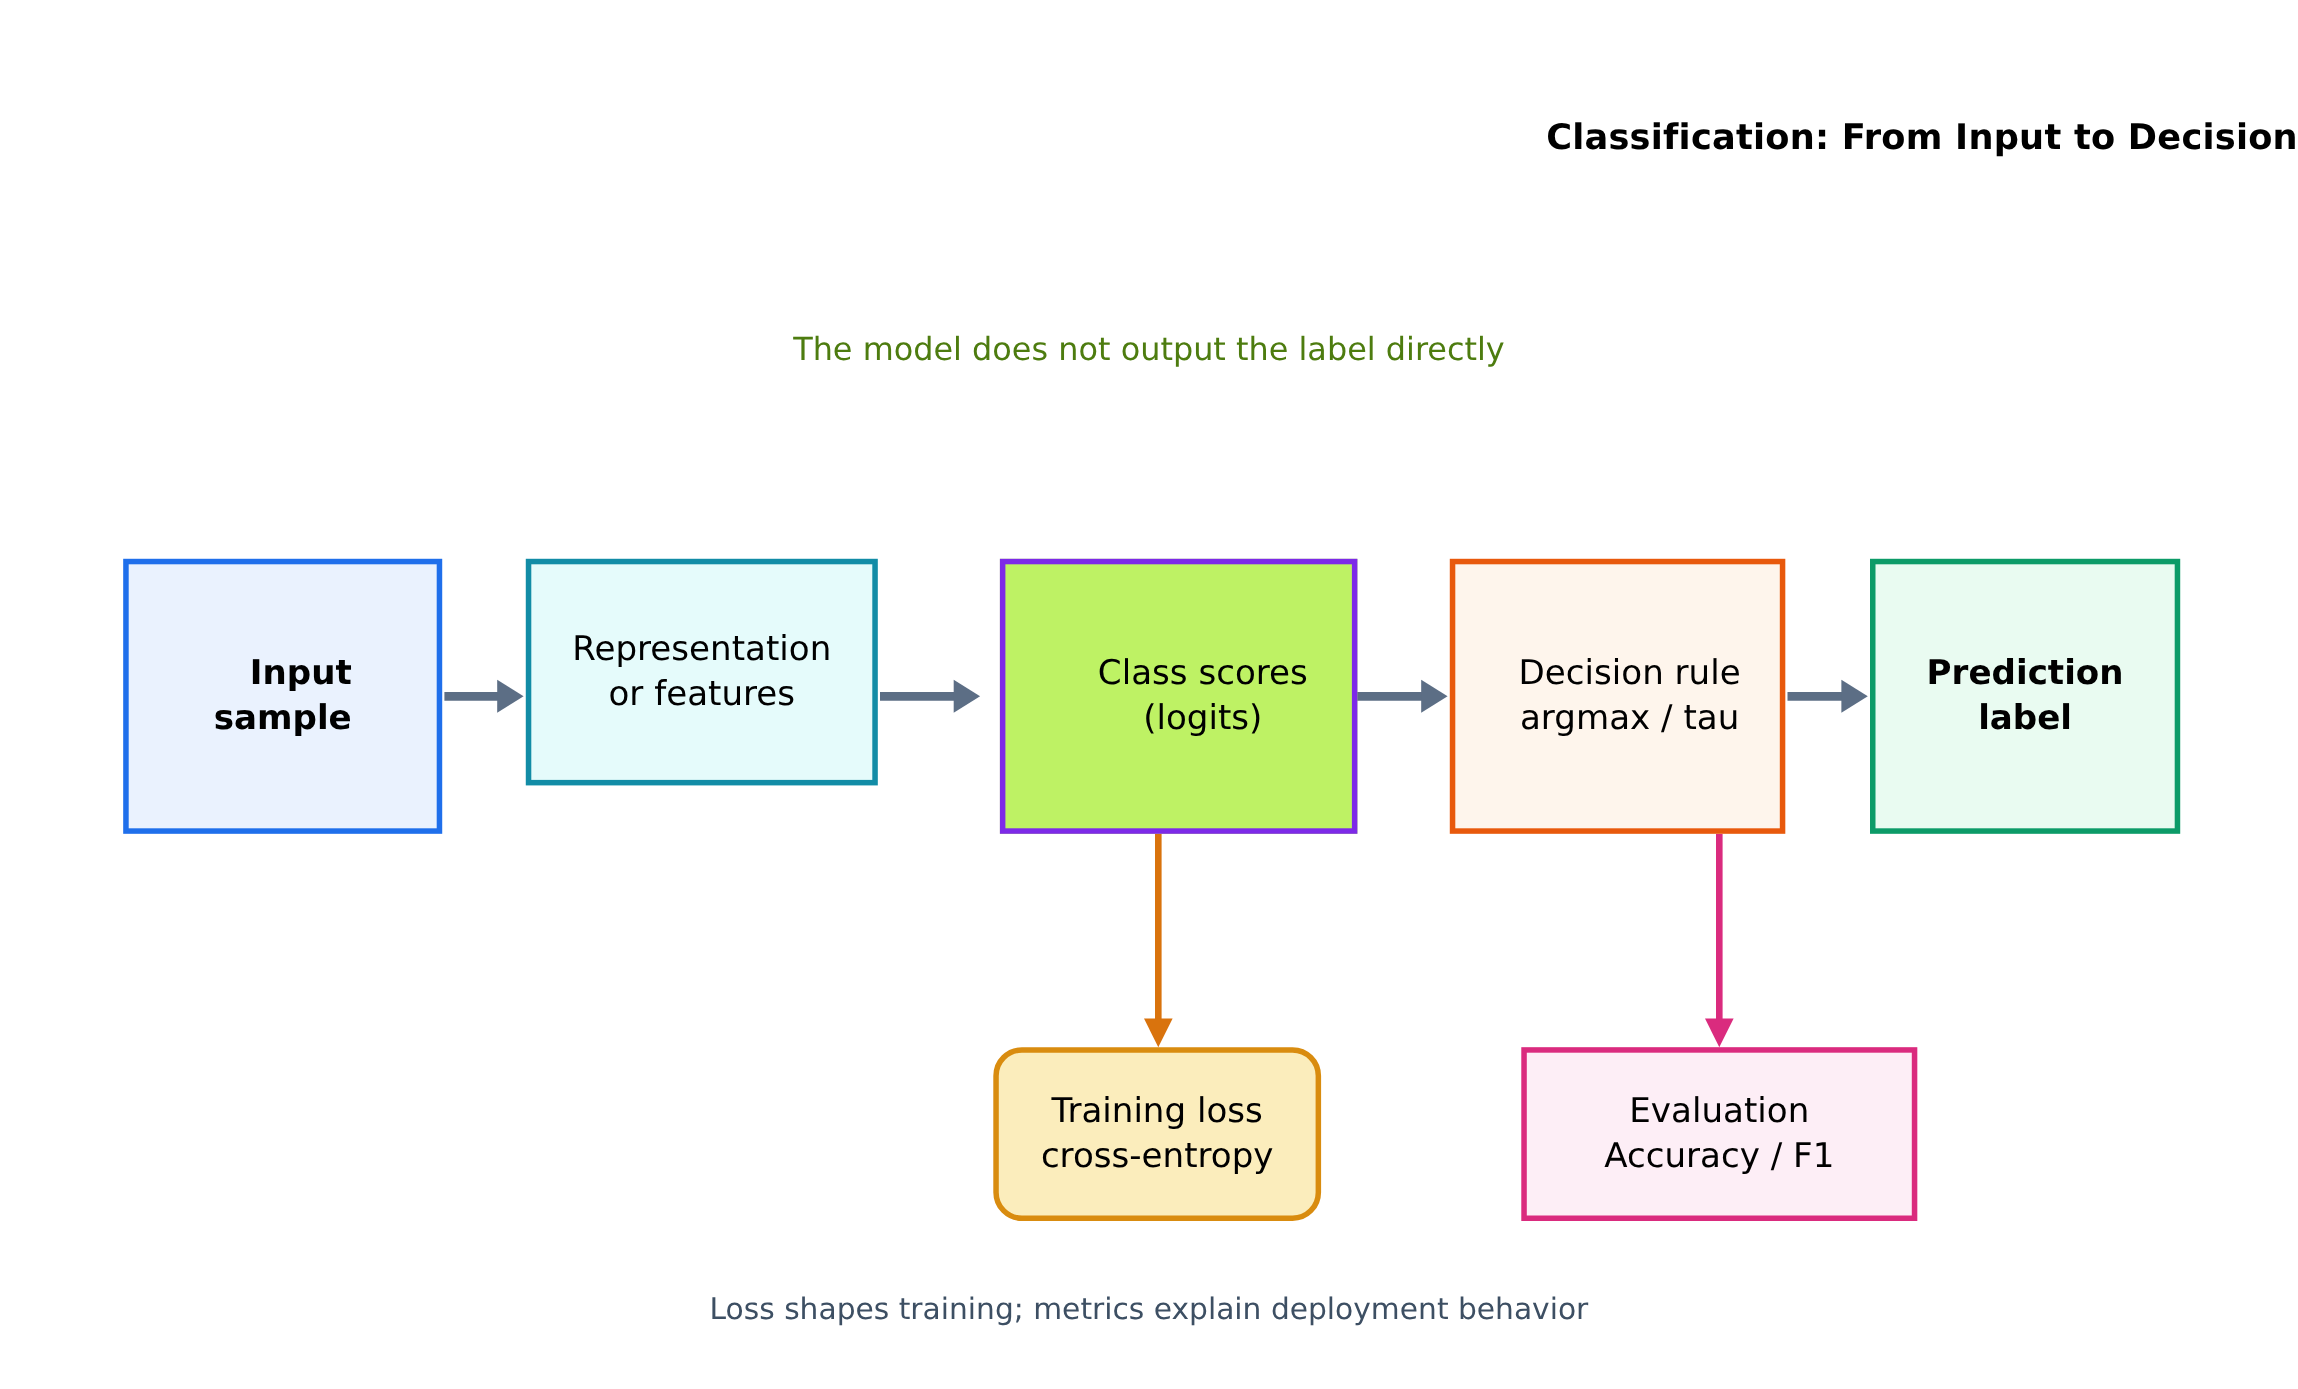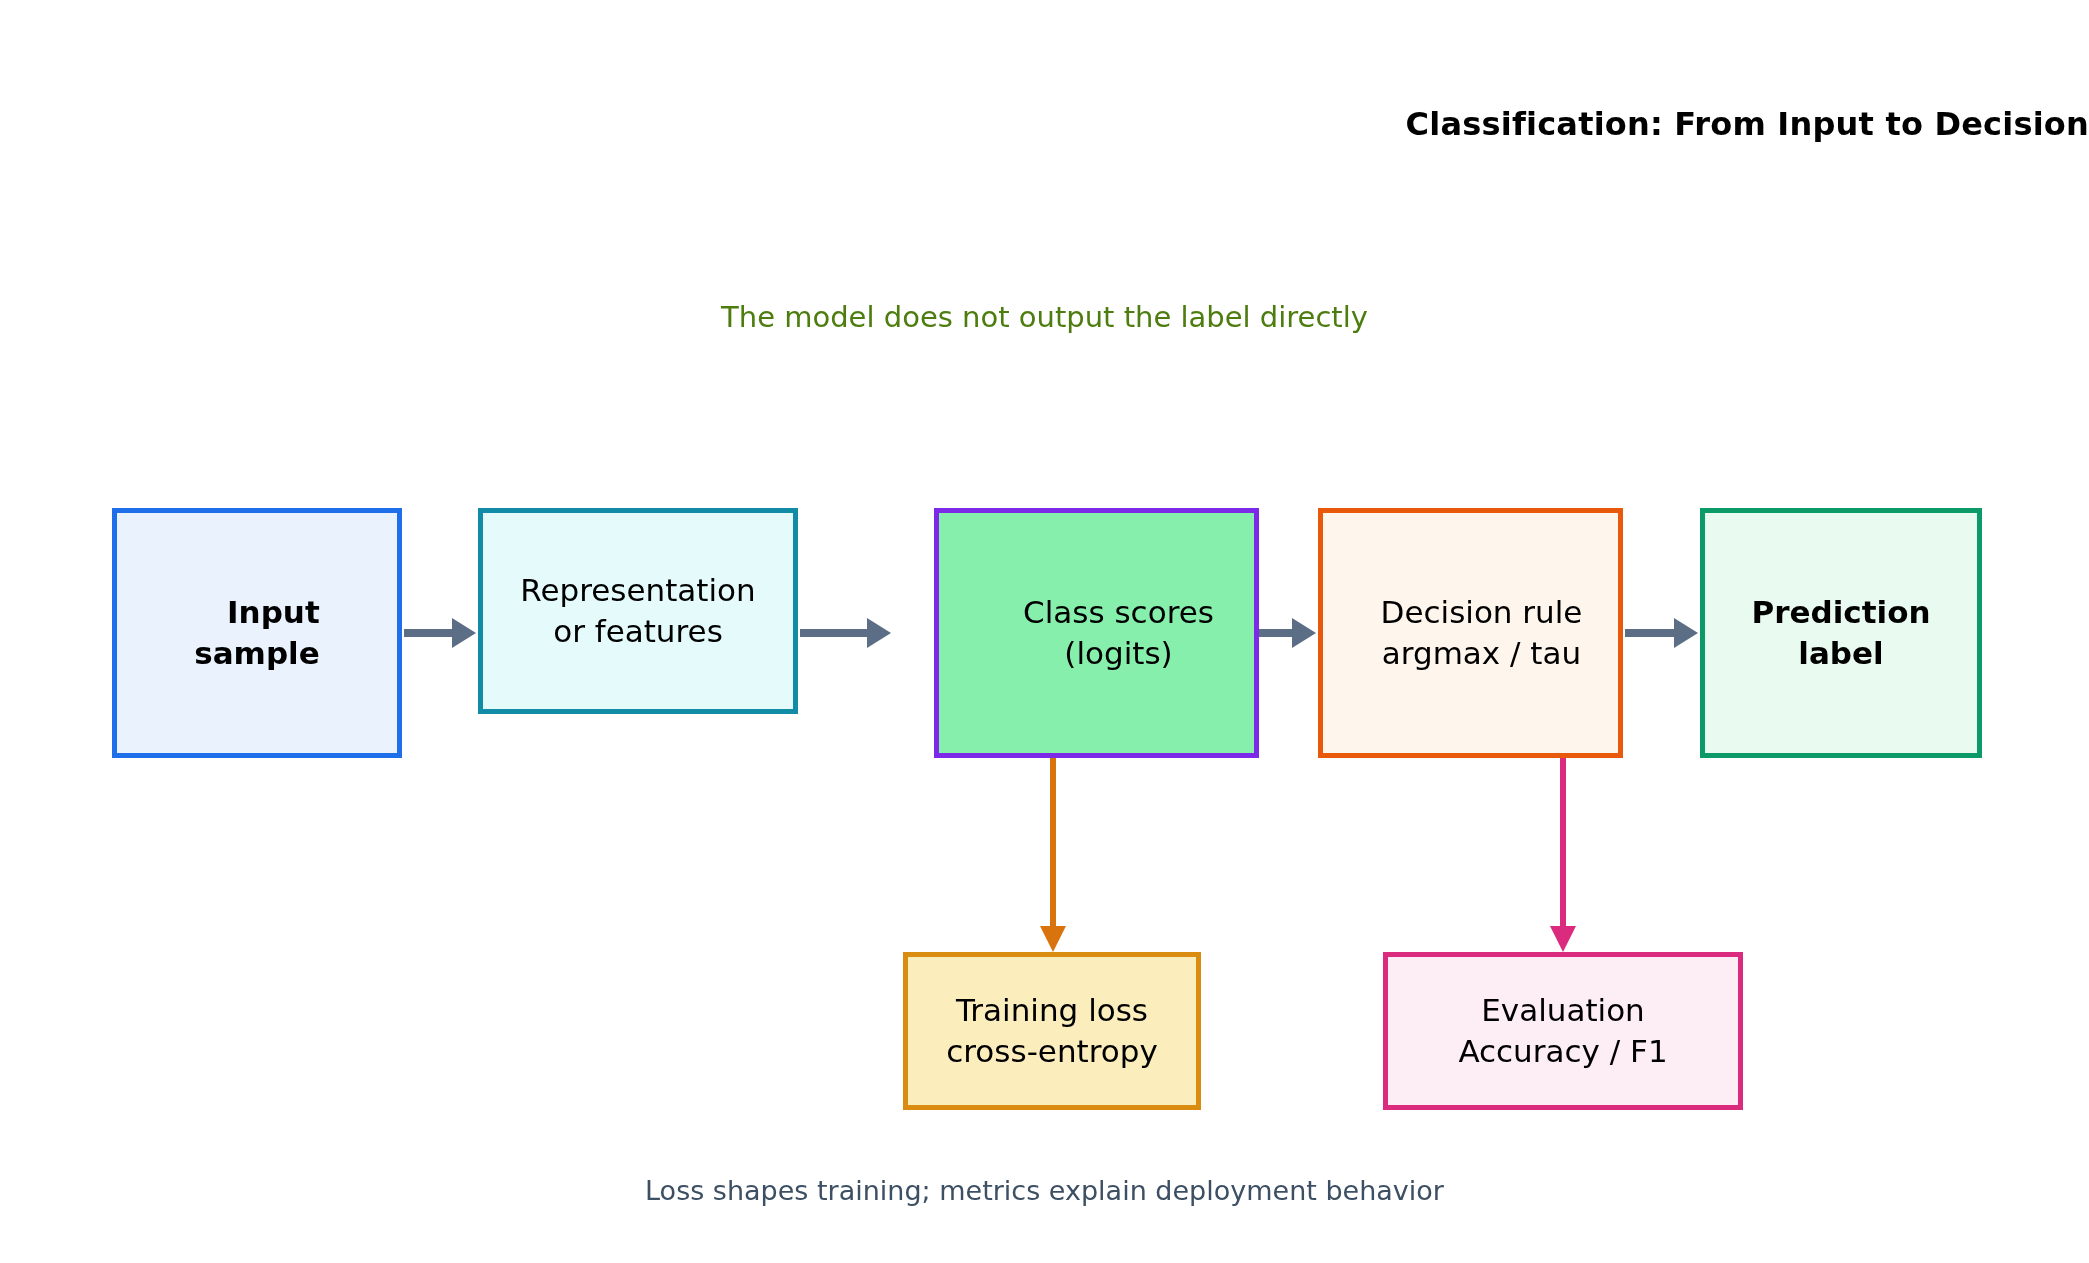--- a/index.html
+++ b/index.html
@@ -79,34 +79,34 @@
 
   #node-input {
     left: 112px;  top: 508px;  width: 290px; height: 250px;
     border-color: #1f6feb;  background: #eaf2fe; text-align: right;
   }
   #node-representation {
     left: 478px;  top: 508px;  width: 320px; height: 206px;
     border-color: #128ca6;  background: #e5fbfb;
   }
   #node-scores {
-    left: 934px;  top: 508px;  width: 325px; height: 250px;
-    border-color: #7d2ae8;  background: #86efac; padding-left: 44px;
+    left: 909px;  top: 508px;  width: 325px; height: 250px;
+    border-color: #7d2ae8;  background: #bef264; padding-left: 44px;
   }
   #node-rule {
     left: 1318px; top: 508px;  width: 305px; height: 250px;
     border-color: #e8590c;  background: #fef5ec; padding-left: 22px;
   }
   #node-prediction {
     left: 1700px; top: 508px;  width: 282px; height: 250px;
     border-color: #0c9b68;  background: #e9fbf1;
   }
   #node-loss {
     left: 903px;  top: 952px;  width: 298px; height: 158px;
-    border-color: #d98c0f;  background: #fbedbc;
+    border-color: #d98c0f;  background: #fbedbc; border-radius: 26px;
   }
   #node-evaluation {
     left: 1383px; top: 952px;  width: 360px; height: 158px;
     border-color: #da2b7e;  background: #fdeef6;
   }
 
   
   .arrow-svg {
     position: absolute;
     overflow: visible;

